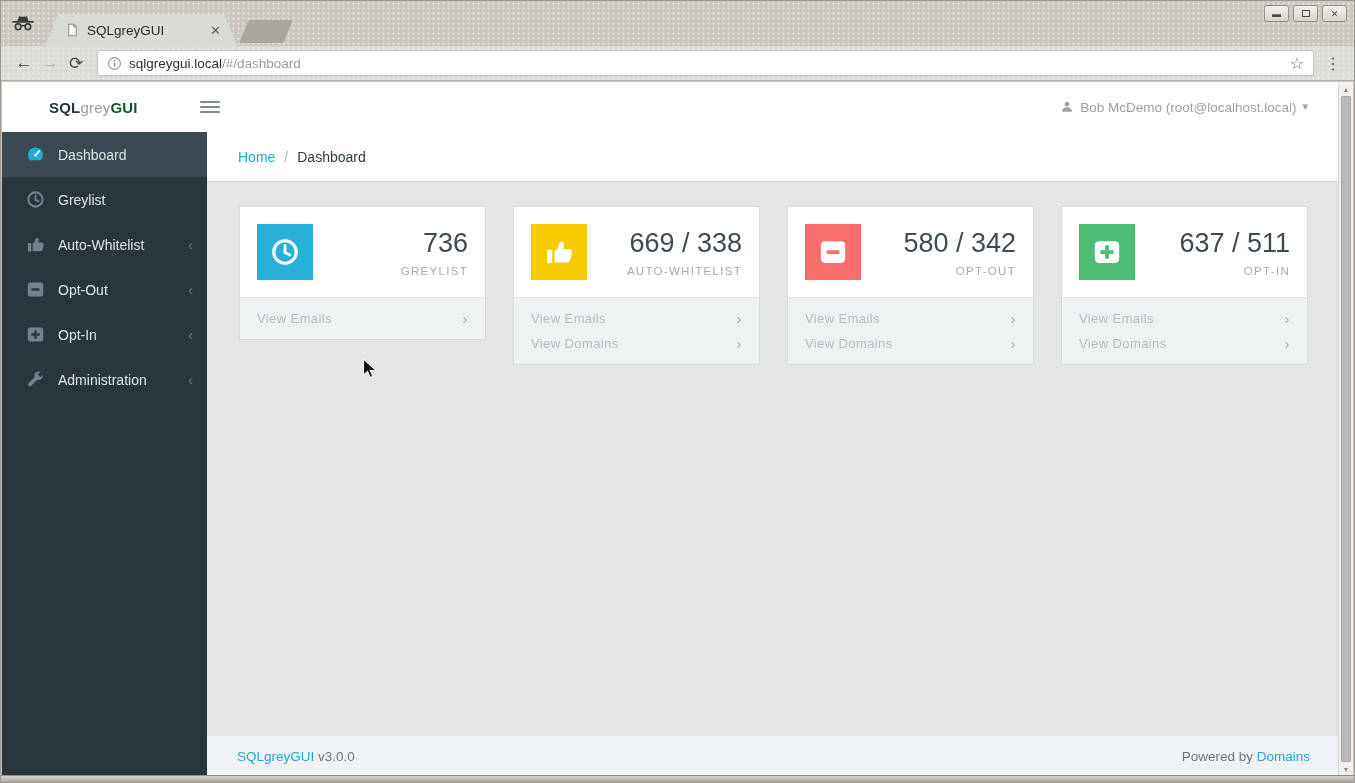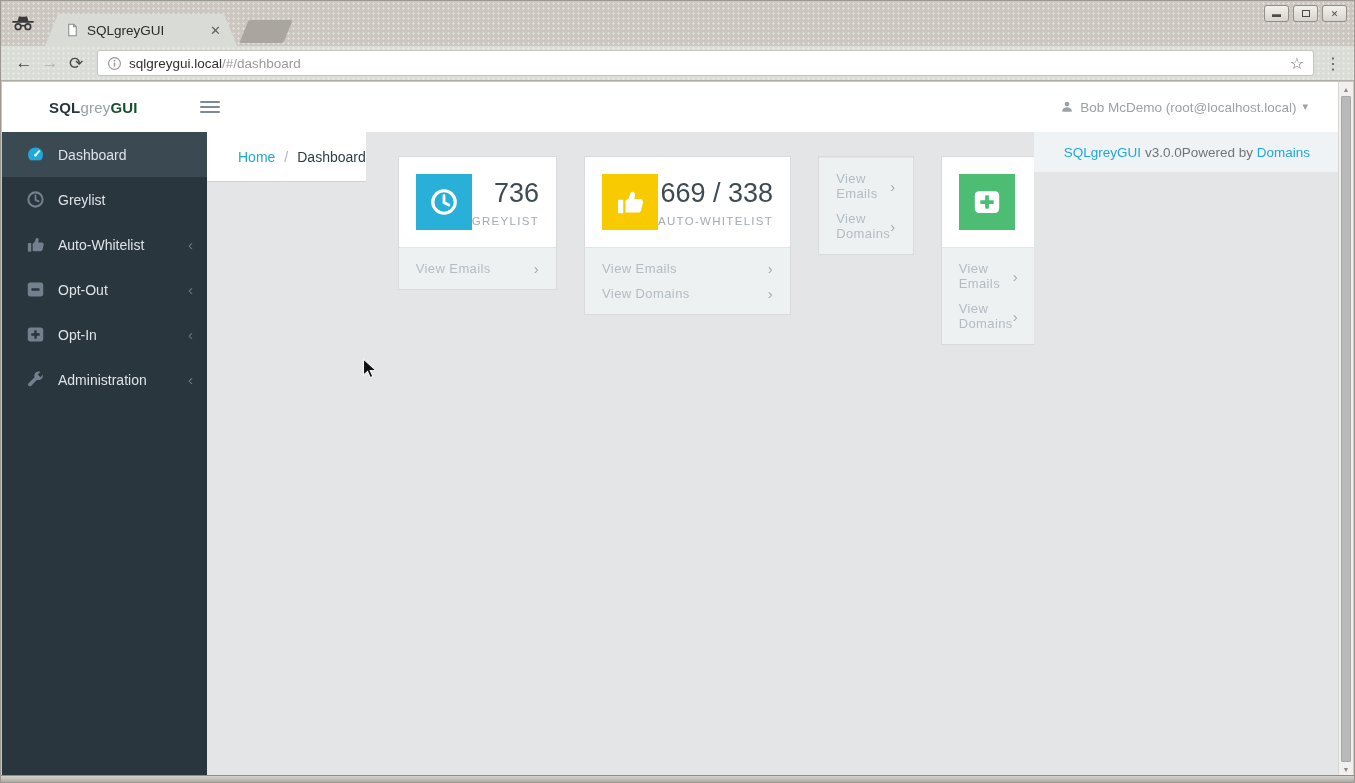--- a/index.html
+++ b/index.html
@@ -63,21 +63,21 @@
   .app-body { flex:1; display:flex; min-height:0; }
   .sidebar { width:205px; flex:none; background:#29363d; display:flex; flex-direction:column; }
   .side-item { height:45px; display:flex; align-items:center; padding:0 14px 0 24px;
     font-size:14px; color:#dde3e7; }
   .side-item.active { background:#3b4952; }
   .s-icon { width:19px; height:19px; margin-right:13px; flex:none; color:#73818f; }
   .side-item.active .s-icon { color:#20a8d8; }
   .s-label { flex:1; }
   .s-chev { color:#6c7a85; font-size:15px; line-height:1; }
 
-  .main { flex:1; display:flex; flex-direction:row; background:#e4e5e6; min-width:0; }
+  .main { flex:1; display:flex; flex-direction:column; background:#e4e5e6; min-width:0; }
   .breadcrumb { height:50px; flex:none; background:#fff; border-bottom:1px solid #ccd2d6;
     display:flex; align-items:center; padding-left:31px; font-size:14px; gap:9px; }
   .bc-home { color:#20a8d8; }
   .bc-sep { color:#a9b4bc; }
   .bc-current { color:#2e3d45; }
 
   .content { flex:1; padding:24px 32px; overflow:hidden; }
   .cards { display:grid; grid-template-columns:repeat(4,1fr); gap:27px; align-items:start; }
   .card { background:#fff; border:1px solid #d8dadb; }
   .card-body { display:flex; align-items:center; padding:17px; }
@@ -283,40 +283,56 @@
                     <span>View Emails</span>
                     <span class="chev">›</span>
                   </div>
                   <div class="card-link">
                     <span>View Domains</span>
                     <span class="chev">›</span>
                   </div>
                 </div>
               </article>
               <article class="card">
+                <div class="card-body">
+                  <div class="card-iconbox" style="background:#f86c6b">
+                    <svg viewBox="0 0 16 16" width="100%" height="100%">
+                      <rect x="1.5" y="2.2" width="13" height="11.6" rx="2.2" fill="#ffffff"></rect>
+                      <rect x="4.6" y="7" width="6.8" height="2" rx=".4" fill="#f86c6b"></rect>
+                    </svg>
+                  </div>
+                  <div class="card-vals">
+                    <div class="card-number">580 / 342</div>
+                    <div class="card-label">OPT-OUT</div>
+                  </div>
+                </div>
                 <div class="card-footer">
                   <div class="card-link">
                     <span>View Emails</span>
                     <span class="chev">›</span>
                   </div>
                   <div class="card-link">
                     <span>View Domains</span>
                     <span class="chev">›</span>
                   </div>
                 </div>
               </article>
               <article class="card">
                 <div class="card-body">
                   <div class="card-iconbox" style="background:#4dbd74">
                     <svg viewBox="0 0 16 16" width="100%" height="100%">
                       <rect x="1.5" y="2.2" width="13" height="11.6" rx="2.2" fill="#ffffff"></rect>
                       <rect x="7" y="4.4" width="2" height="7.2" rx=".4" fill="#4dbd74"></rect>
                       <rect x="4.4" y="7" width="7.2" height="2" rx=".4" fill="#4dbd74"></rect>
                     </svg>
                   </div>
+                  <div class="card-vals">
+                    <div class="card-number">637 / 511</div>
+                    <div class="card-label">OPT-IN</div>
+                  </div>
                 </div>
                 <div class="card-footer">
                   <div class="card-link">
                     <span>View Emails</span>
                     <span class="chev">›</span>
                   </div>
                   <div class="card-link">
                     <span>View Domains</span>
                     <span class="chev">›</span>
                   </div>

